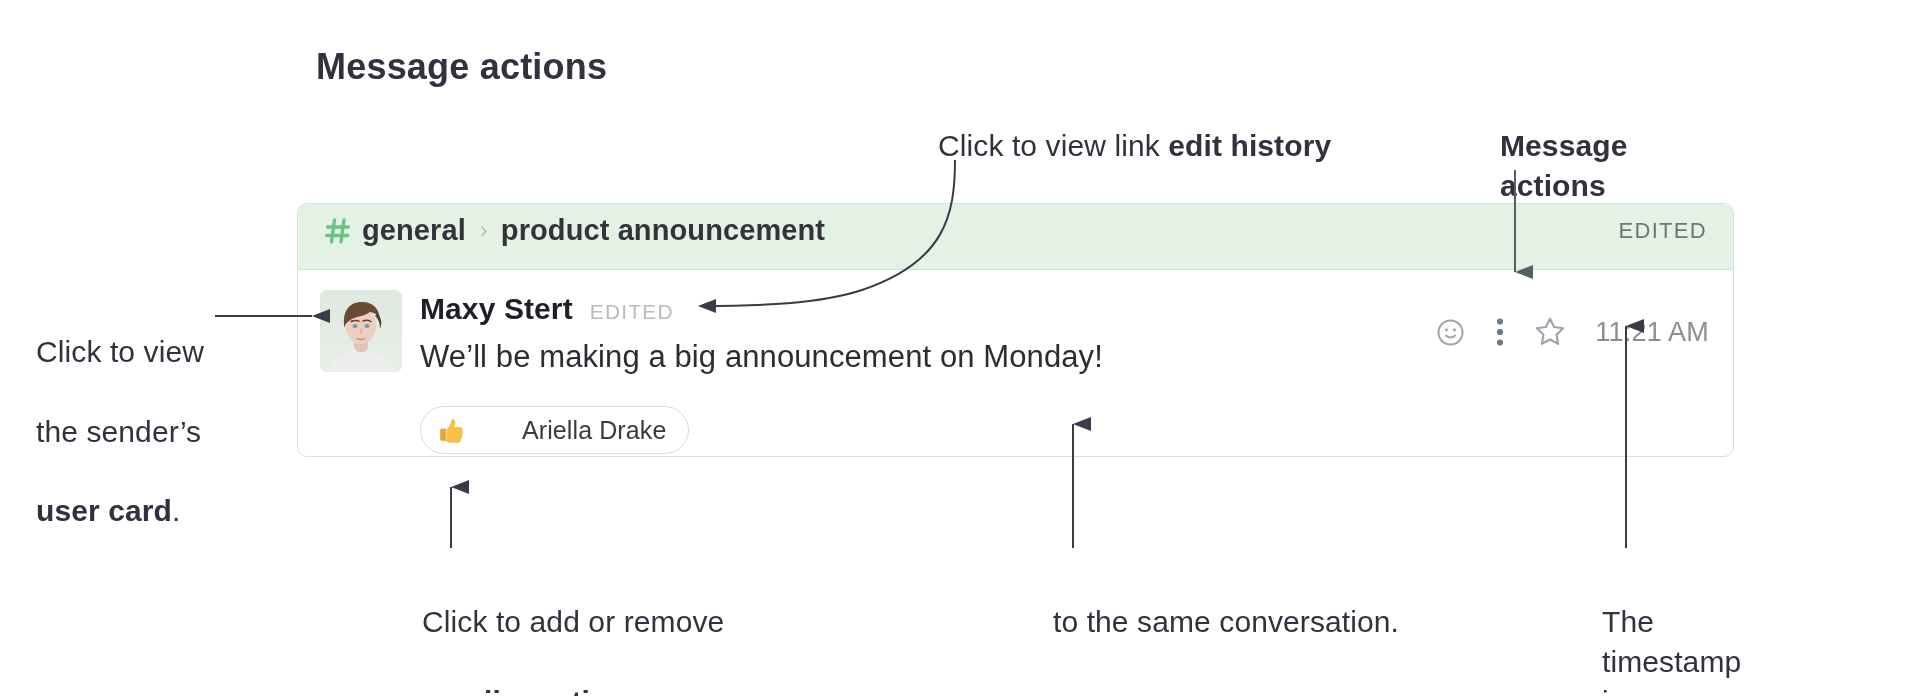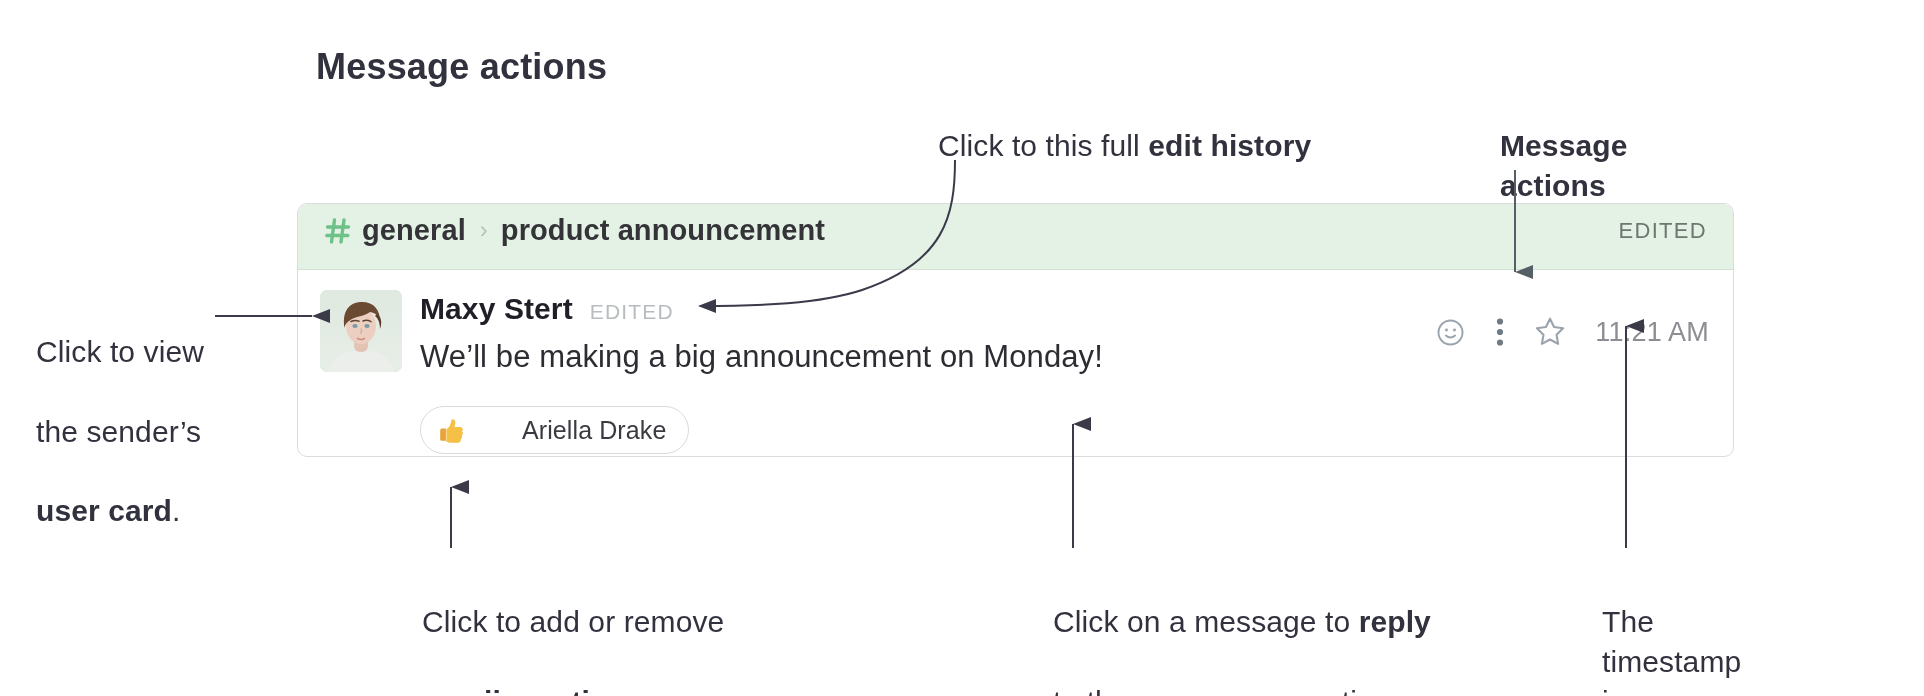--- a/index.html
+++ b/index.html
@@ -317,42 +317,41 @@
             <path d="M12 2.6l2.85 5.9 6.4.9-4.65 4.5 1.12 6.45L12 17.3l-5.72 3.05 1.12-6.45L2.75 9.4l6.4-.9z" fill="none" stroke="currentColor" stroke-width="1.5" stroke-linejoin="round"></path>
           </svg>
         </span>
         <span id="timestamp">11:21 AM</span>
       </div>
 
     </div>
   </div>
 
   <div class="anno" id="anno-edit-history">
-    <div><span>Click to this full </span><b>edit history</b></div>
+    <div><span>Click to view link </span><b>edit history</b></div>
     <div>for this message.</div>
   </div>
 
   <div class="anno" id="anno-actions-menu">
     <div><b>Message actions</b></div>
     <div>menu.</div>
   </div>
 
   <div class="anno" id="anno-user-card">
     <div>Click to view</div>
     <div>the sender’s</div>
     <div><b>user card</b><span>.</span></div>
   </div>
 
   <div class="anno" id="anno-emoji">
     <div>Click to add or remove</div>
     <div><b>emoji reactions</b><span>.</span></div>
   </div>
 
   <div class="anno" id="anno-reply">
-    <div><span>Click on a message to </span><b>reply</b></div>
     <div>to the same conversation.</div>
   </div>
 
   <div class="anno" id="anno-timestamp">
     <div>The timestamp is a</div>
     <div><b>link to the message</b></div>
     
   </div>
 
   <svg id="leaders" viewBox="0 0 1924 696">

